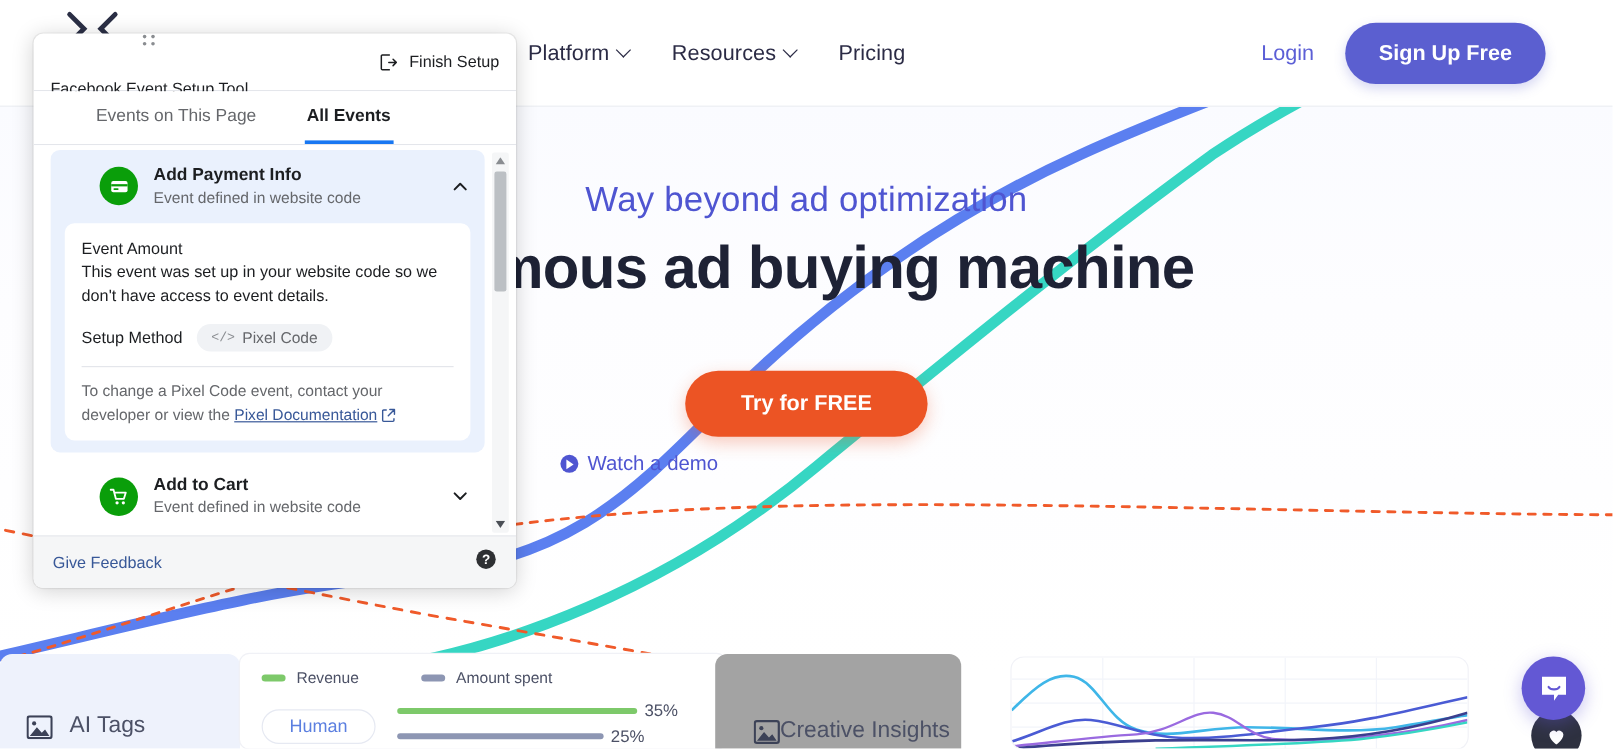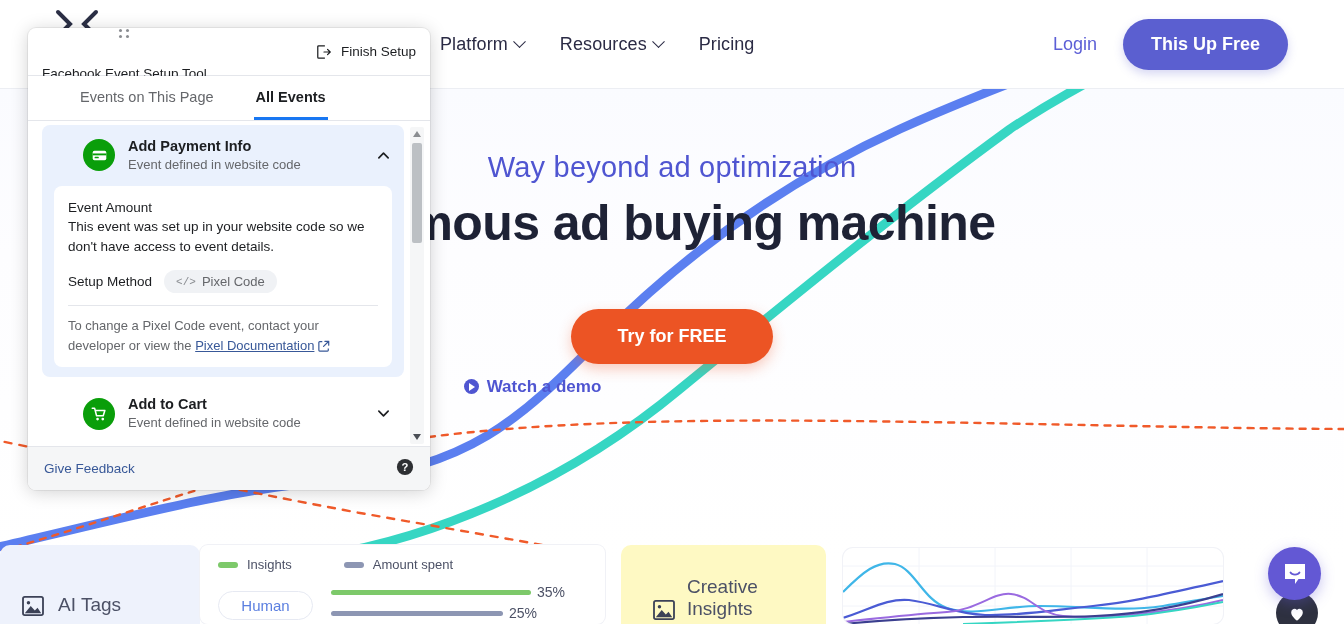--- a/index.html
+++ b/index.html
@@ -56,43 +56,43 @@
     white-space:nowrap;
   }
   .cta-wrap { position:absolute; top:220px; left:0; width:1344px; text-align:center; }
   .cta-btn {
     display:inline-block; background:#ec5424; color:#fff;
     font-size:18px; font-weight:bold; padding:17px 46px; border-radius:30px;
     border:none; cursor:pointer; box-shadow:0 5px 14px rgba(236,84,36,.30);
   }
   .watch {
     position:absolute; top:288px; left:0; width:1065px; text-align:center;
-    font-size:17px; color:#4f55d1; cursor:pointer;font-weight:bold;
+    font-size:17px; color:#4f55d1; cursor:pointer;
   }
   .watch .play {
     display:inline-block; vertical-align:-2px; width:15px; height:15px;
     border-radius:50%; background:#4f55d1; position:relative; margin-right:8px;
   }
   .watch .play::after{
     content:""; position:absolute; left:5px; top:3.5px;
     border-left:6px solid #fff; border-top:4px solid transparent; border-bottom:4px solid transparent;
   }
 
   
   .strip { position:absolute; left:0; top:545px; width:1344px; height:79px; }
 
   .card-ai {
     position:absolute; left:0; top:0; width:200px; height:79px;
     background:#eef2fc; border-radius:10px 10px 0 0;
     display:flex; align-items:flex-end; padding:0 0 8px 22px; gap:14px;
   }
   .card-ci {
-    position:absolute; left:621px; top:0; width:205px; height:79px;
-    background:#fef9c3; border-radius:10px 10px 0 0;
-    display:flex; align-items:flex-end; padding:0 0 4px 32px; gap:12px;
+    position:absolute; left:596px; top:0; width:205px; height:79px;
+    background:#a3a3a3; border-radius:10px 10px 0 0;
+    display:flex; align-items:flex-end; padding:0 0 4px 32px; gap:0;
   }
   .ph-icon { width:22px; height:20px; flex:none; }
   .card-label { font-size:19px; color:#4c5166; line-height:1.15; }
 
   .chart-card {
     position:absolute; left:200px; top:0; width:405px; height:79px;
     background:#fff; border-radius:8px; box-shadow:0 0 0 1px #f0f1f6;
     padding:12px 14px 0 18px; overflow:hidden;
   }
   .legend { display:flex; gap:52px; align-items:center; margin-bottom:12px; }
@@ -231,21 +231,21 @@
           <circle cx="7" cy="7.5" r="1.9" fill="#3c4257"></circle>
           <path d="M3 19 L9.5 11 L14 16 L17 13 L21 19 Z" fill="#3c4257"></path>
         </svg>
         <span class="card-label">AI Tags</span>
       </div>
 
       <div class="chart-card">
         <div class="legend">
           <div class="legend-item">
             <span class="swatch" style="background:#7dc96a"></span>
-            <span>Insights</span>
+            <span>Revenue</span>
           </div>
           <div class="legend-item">
             <span class="swatch" style="background:#8d96b3"></span>
             <span>Amount spent</span>
           </div>
         </div>
 
         <div class="bar-row">
           <div class="bar-tag">Human</div>
           <div class="bar-stack">
@@ -306,21 +306,21 @@
           <span>Resources</span>
           <i class="chev"></i>
         </div>
         <div class="nav-link">
           <span>Pricing</span>
         </div>
       </div>
 
       <div class="nav-right">
         <span class="login-link">Login</span>
-        <button class="signup-btn">This Up Free</button>
+        <button class="signup-btn">Sign Up Free</button>
       </div>
     </div>
 
     <div class="badge-dark">
       <svg width="20" height="20" viewBox="0 0 24 24">
         <path d="M12 21s-7-4.6-7-10a4 4 0 0 1 7-2.6A4 4 0 0 1 19 11c0 5.4-7 10-7 10z" fill="#ffffff"></path>
       </svg>
     </div>
     <div class="intercom">
       <svg width="26" height="26" viewBox="0 0 26 26">

